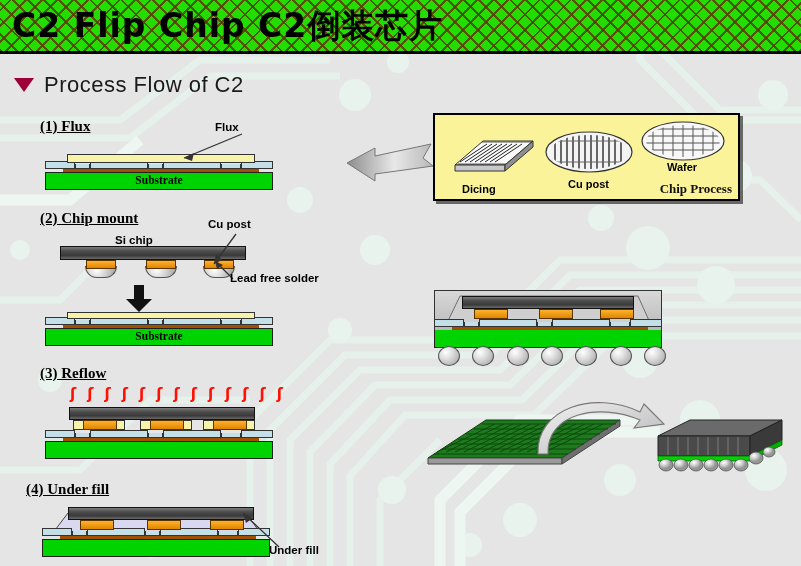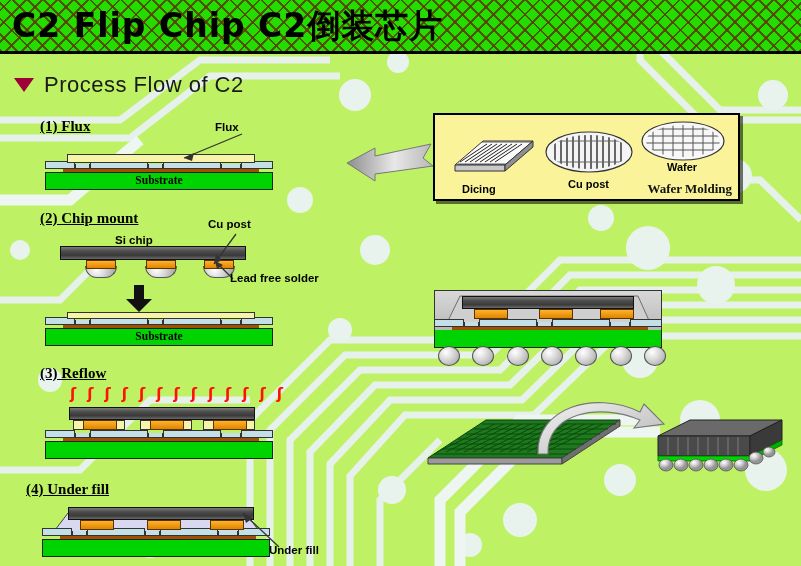--- a/index.html
+++ b/index.html
@@ -1,21 +1,21 @@
 <!DOCTYPE html>
 <html><head>
 <meta charset="utf-8">
 <style>
   html,body{margin:0;padding:0;}
   body{
     width:801px;height:566px;overflow:hidden;position:relative;
     background:#ffffff;
     font-family:"Liberation Sans", sans-serif;
   }
-  #slide{position:absolute;left:0;top:0;width:801px;height:566px;overflow:hidden;background:#bef264;}
+  #slide{position:absolute;left:0;top:0;width:801px;height:566px;overflow:hidden;background:#e5e5e5;}
 
   
   .bg-watermark{position:absolute;left:0;top:0;width:801px;height:566px;z-index:0;pointer-events:none;}
 
   
   .title-bar{
     position:absolute;left:0;top:0;width:801px;height:54px;z-index:5;
     background-color:#24dd00;
     background-image:
       repeating-linear-gradient(45deg,  rgba(90,60,0,.85) 0 2px, rgba(0,0,0,0) 2px 11px),
@@ -346,21 +346,21 @@
           <line x1="62" y1="0" x2="62" y2="40"></line>
         <line x1="72" y1="0" x2="72" y2="40"></line>
         <line x1="0" y1="8" x2="84" y2="8"></line>
           <line x1="0" y1="15" x2="84" y2="15"></line>
         <line x1="0" y1="22" x2="84" y2="22"></line>
           <line x1="0" y1="29" x2="84" y2="29"></line>
       </g>
     </svg>
     <div class="wp-cap" style="left:232px;top:46px;">Wafer</div>
 
-    <div class="wp-title">Wafer Molding</div>
+    <div class="wp-title">Chip Process</div>
   </div>
 
   <div class="step" style="left:416px;top:256px;width:300px;height:110px;">
 
     <div class="xs" style="left:18px;top:34px;width:250px;height:76px;">
       <div class="mold" style="left:0;top:0;width:228px;height:48px;"></div>
       <svg style="position:absolute;left:12px;top:4px;" width="206" height="32">
         <polygon points="0,31 14,2 192,2 205,31" fill="#cfcfcf" stroke="#555" stroke-width="0.8"></polygon>
       </svg>
       <div class="chip" style="left:28px;top:6px;width:172px;height:13px;"></div>

